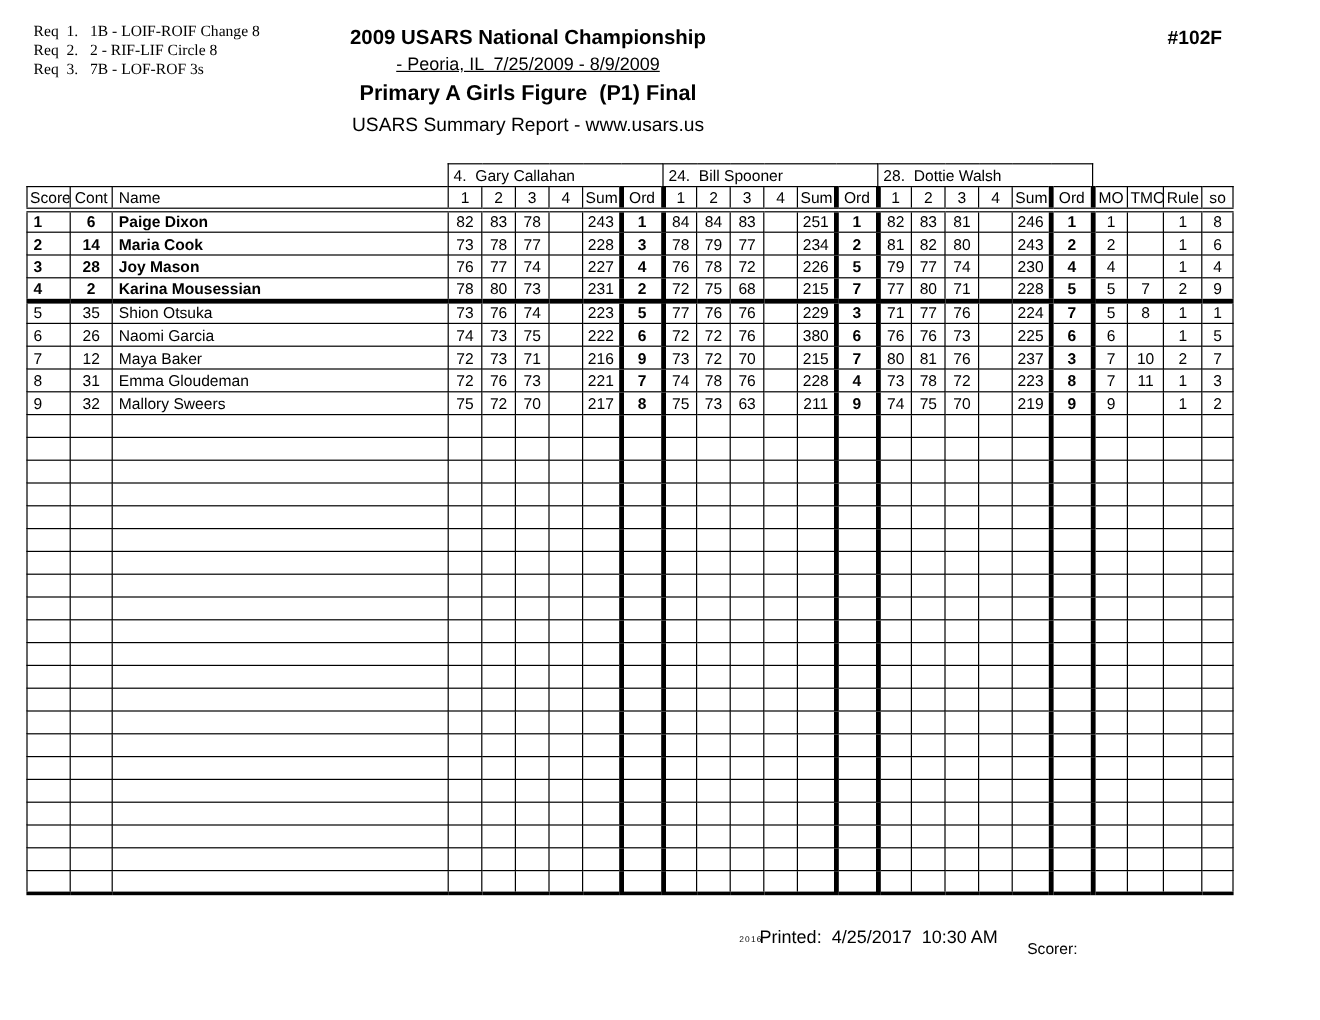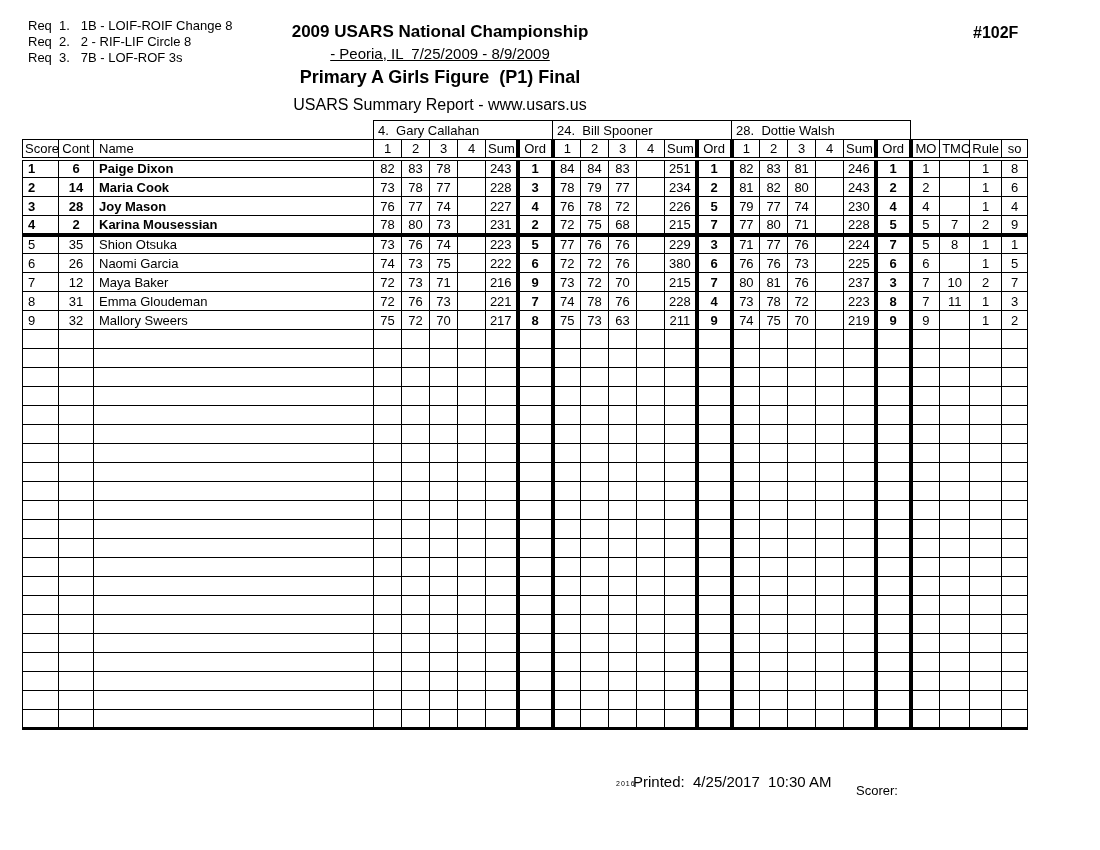--- a/index.html
+++ b/index.html
@@ -1,31 +1,31 @@
 <!DOCTYPE html>
 <html><head>
 <meta charset="utf-8">
 <style>
   * { margin:0; padding:0; box-sizing:border-box; }
   html,body { background:#fff; }
   body {
     position:relative; width:1100px; height:850px;
     font-family:"Liberation Sans", sans-serif; color:#000; overflow:hidden;
   }
-  .req-block { position:absolute; left:28px; top:18px; font-size:13px; line-height:16px; }
+  .req-block { position:absolute; left:28px; top:18px; font-size:13px; line-height:16px;font-family:Liberation Serif, serif; }
   .req-line { white-space:pre; }
   .title-block { position:absolute; top:22px; left:0; width:880px; text-align:center; }
   .t1 { font-size:17px; font-weight:bold; white-space:pre; }
   .t2 { font-size:15px; margin-top:3px; white-space:pre;text-decoration:underline; }
   .t3 { font-size:18px; font-weight:bold; margin-top:5px; white-space:pre; }
   .t4 { font-size:16px; margin-top:8px; white-space:pre; }
   .event-num { position:absolute; left:973px; top:24px; font-size:16px; font-weight:bold; }
 
   table.results {
-    position:absolute; left:22px; top:120px; width:928px;
+    position:absolute; left:22px; top:136px; width:928px;
     border-collapse:collapse; table-layout:fixed;
   }
   td {
     border:1px solid #000; height:19px; padding:0 2px;
     font-size:13px; text-align:center; overflow:hidden; white-space:pre;
   }
   td.blank { border:none; }
   td.jname { text-align:left; padding-left:4px; }
   td.al { text-align:left; padding-left:5px; }
   td.sum { text-align:center; padding-right:2px; }

